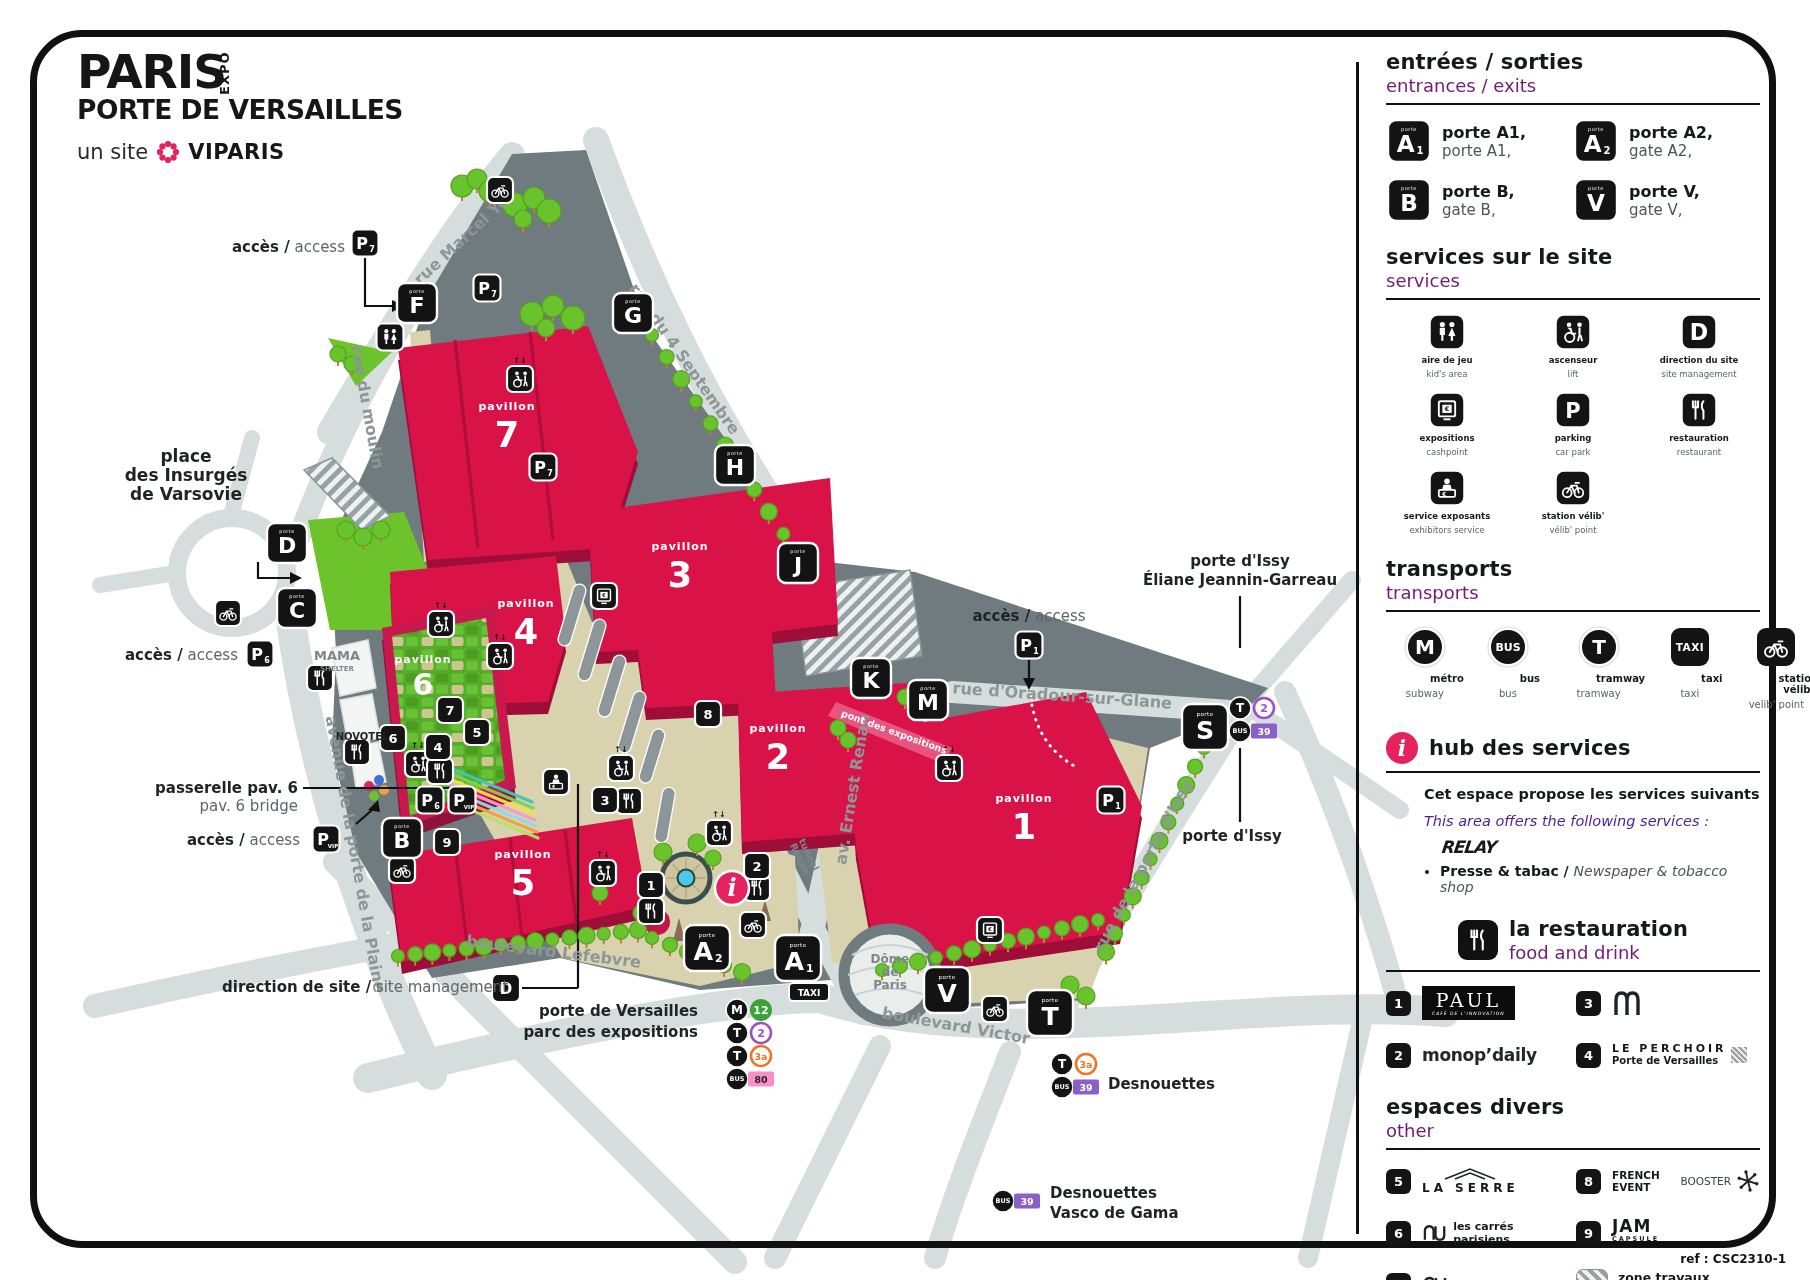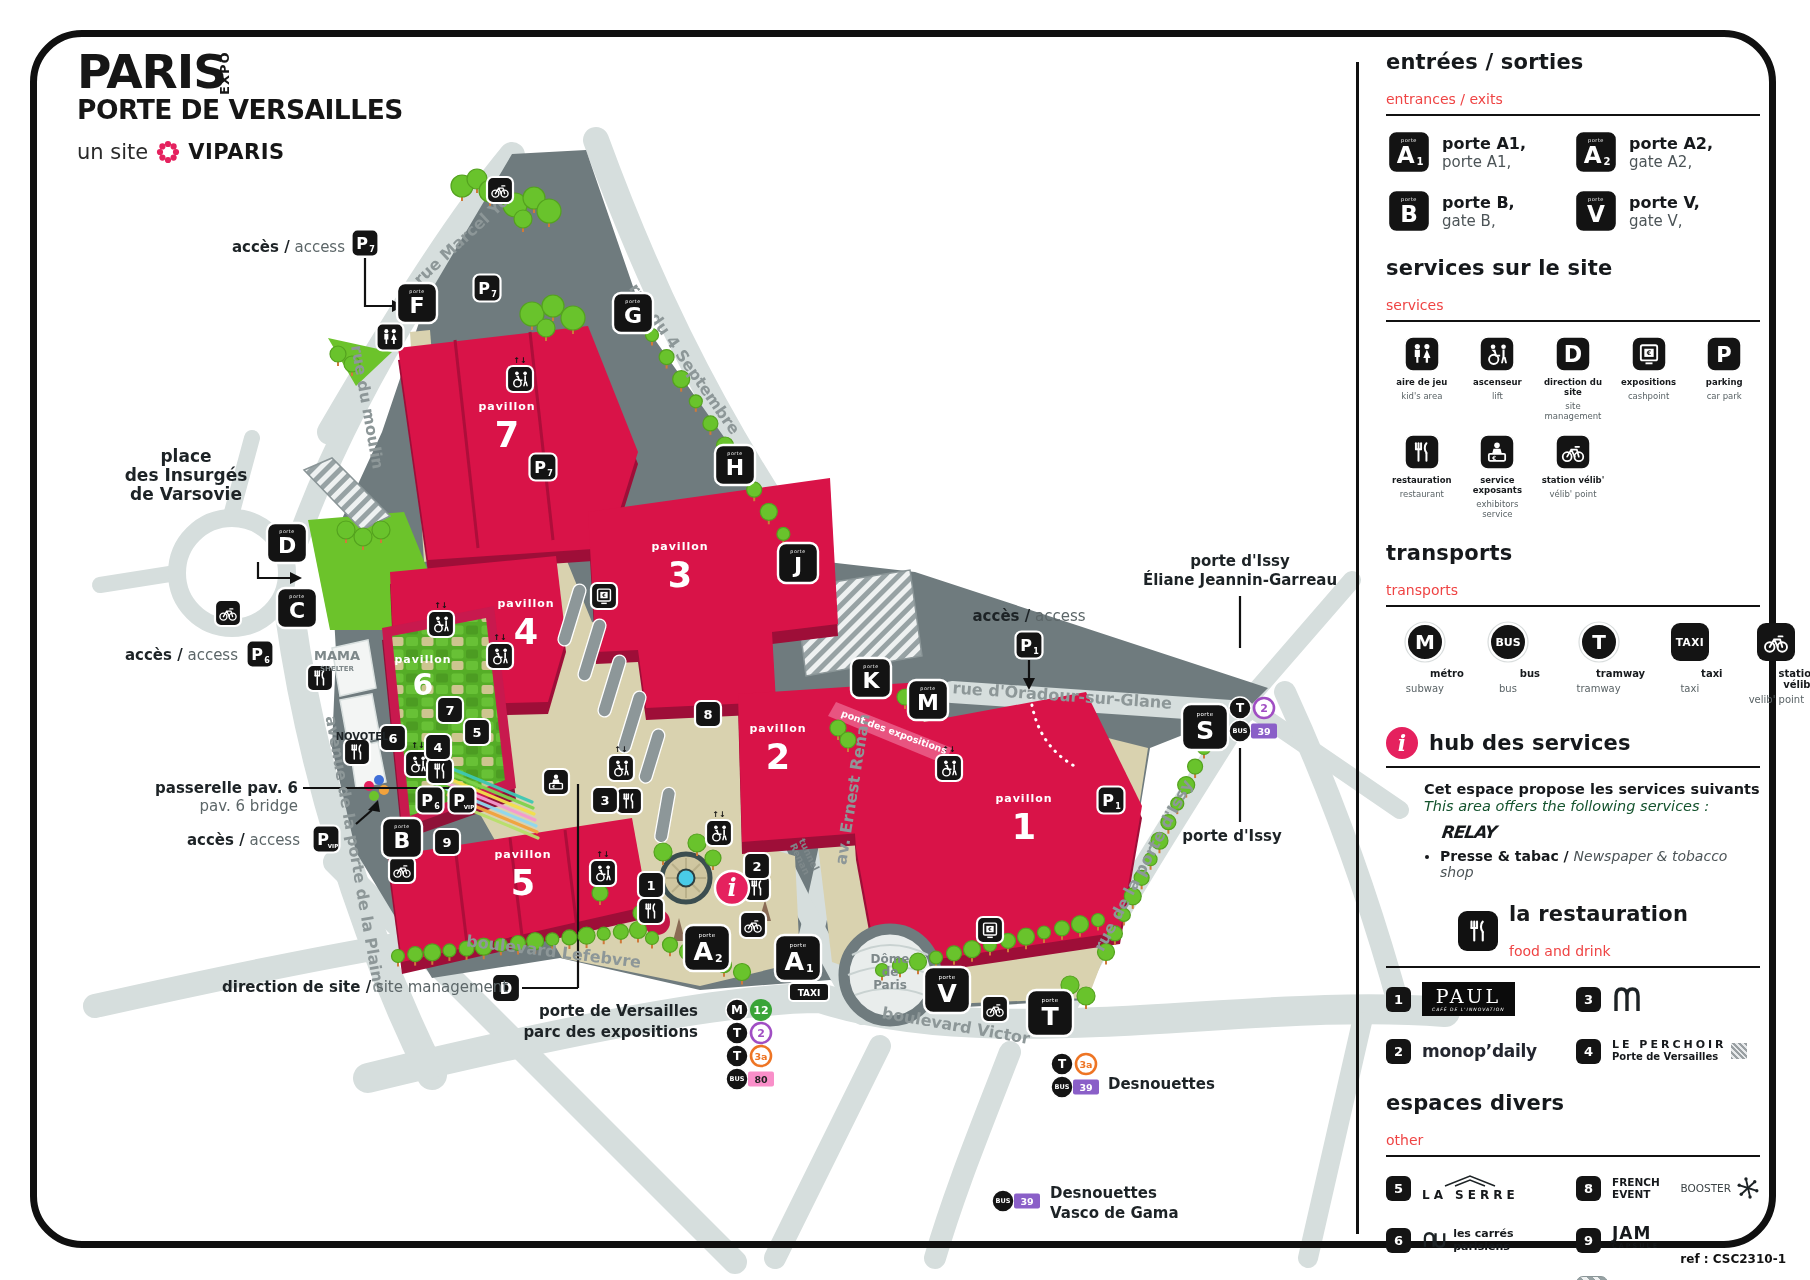--- a/index.html
+++ b/index.html
@@ -14,41 +14,41 @@
   .brand .row1{display:flex;align-items:flex-start;}
   .paris{font-size:47px;font-weight:900;letter-spacing:-1px;line-height:40px;}
   .expo{font-size:13px;font-weight:900;transform:rotate(-90deg) translate(-4px,0);transform-origin:left bottom;margin-left:6px;margin-top:24px;letter-spacing:1px;}
   .line2{font-size:26.5px;font-weight:900;letter-spacing:-.5px;margin-top:2px;}
   .siterow{display:flex;align-items:center;gap:7px;margin-top:14px;}
   .siteprefix{font-size:21px;color:#2a2a2a;}
   .sitename{font-size:21px;font-weight:900;letter-spacing:.5px;}
   
   .legend{position:absolute;left:1386px;top:50px;width:374px;color:#16191c;}
   .lg-title{font-size:21px;font-weight:800;letter-spacing:.2px;}
-  .lg-sub{font-size:14px;color:#ef4444;margin-top:17px;}
+  .lg-sub{font-size:18px;color:#701a75;margin-top:1px;}
   .lg-rule{border:none;border-top:2.5px solid #111;margin:7px 0 13px 0;}
   .sec{margin-bottom:22px;}
   .gate-grid{display:grid;grid-template-columns:1fr 1fr;row-gap:13px;}
   .gate-item{display:flex;align-items:center;gap:10px;}
   .gate-fr{font-size:16px;font-weight:800;}
   .gate-en{font-size:15px;color:#4c5457;}
-  .svc-grid{display:grid;grid-template-columns:repeat(5,1fr);row-gap:12px;column-gap:4px;}
+  .svc-grid{display:grid;grid-template-columns:repeat(3,1fr);row-gap:12px;column-gap:4px;}
   .svc-item{display:flex;flex-direction:column;align-items:center;text-align:center;gap:4px;}
   .svc-fr{font-size:8.5px;font-weight:800;line-height:10px;}
   .svc-en{font-size:8.5px;color:#5a6366;line-height:10px;}
   .tr-row{display:flex;gap:12px;align-items:flex-start;}
   .tr-item{display:flex;flex-direction:column;align-items:center;gap:4px;text-align:center;}
   .tr-fr{font-size:10px;font-weight:800;padding-left:44px;}
   .tr-en{font-size:10px;color:#5a6366;}
   .hub-head{display:flex;align-items:center;gap:11px;}
   .hub-i{width:32px;height:32px;border-radius:50%;background:#e5215e;color:#fff;display:flex;align-items:center;justify-content:center;
      font-family:"DejaVu Serif","Liberation Serif",serif;font-style:italic;font-weight:bold;font-size:22px;}
   .hub-body{padding-left:38px;}
   .hub-fr{font-size:14.5px;font-weight:800;}
-  .hub-en{font-size:14.5px;font-style:italic;color:#14532d;margin-top:1px;}
+  .hub-en{font-size:14.5px;font-style:italic;color:#4c1d95;margin-top:11px;}
   .hub-list{margin:12px 0 0 0;padding-left:16px;}
   .hub-list li{font-size:14px;margin-bottom:3px;}
   .hub-list b{font-weight:800;}
   .hub-list i{color:#4c5457;}
   .relay{display:inline-block;font-weight:900;font-style:italic;font-size:17px;letter-spacing:-1px;transform:skewX(-8deg);margin:8px 0 6px 18px;}
   .food-head{display:flex;align-items:center;gap:11px;justify-content:center;}
   .food-ic{width:40px;height:40px;background:#111;border-radius:9px;display:flex;align-items:center;justify-content:center;}
   .lgrid{display:grid;grid-template-columns:1fr 1fr;row-gap:16px;column-gap:6px;}
   .litem{display:flex;align-items:center;gap:11px;min-height:36px;}
   .numbadge{min-width:25px;height:25px;background:#141414;border-radius:6px;color:#fff;font-weight:800;font-size:13px;

